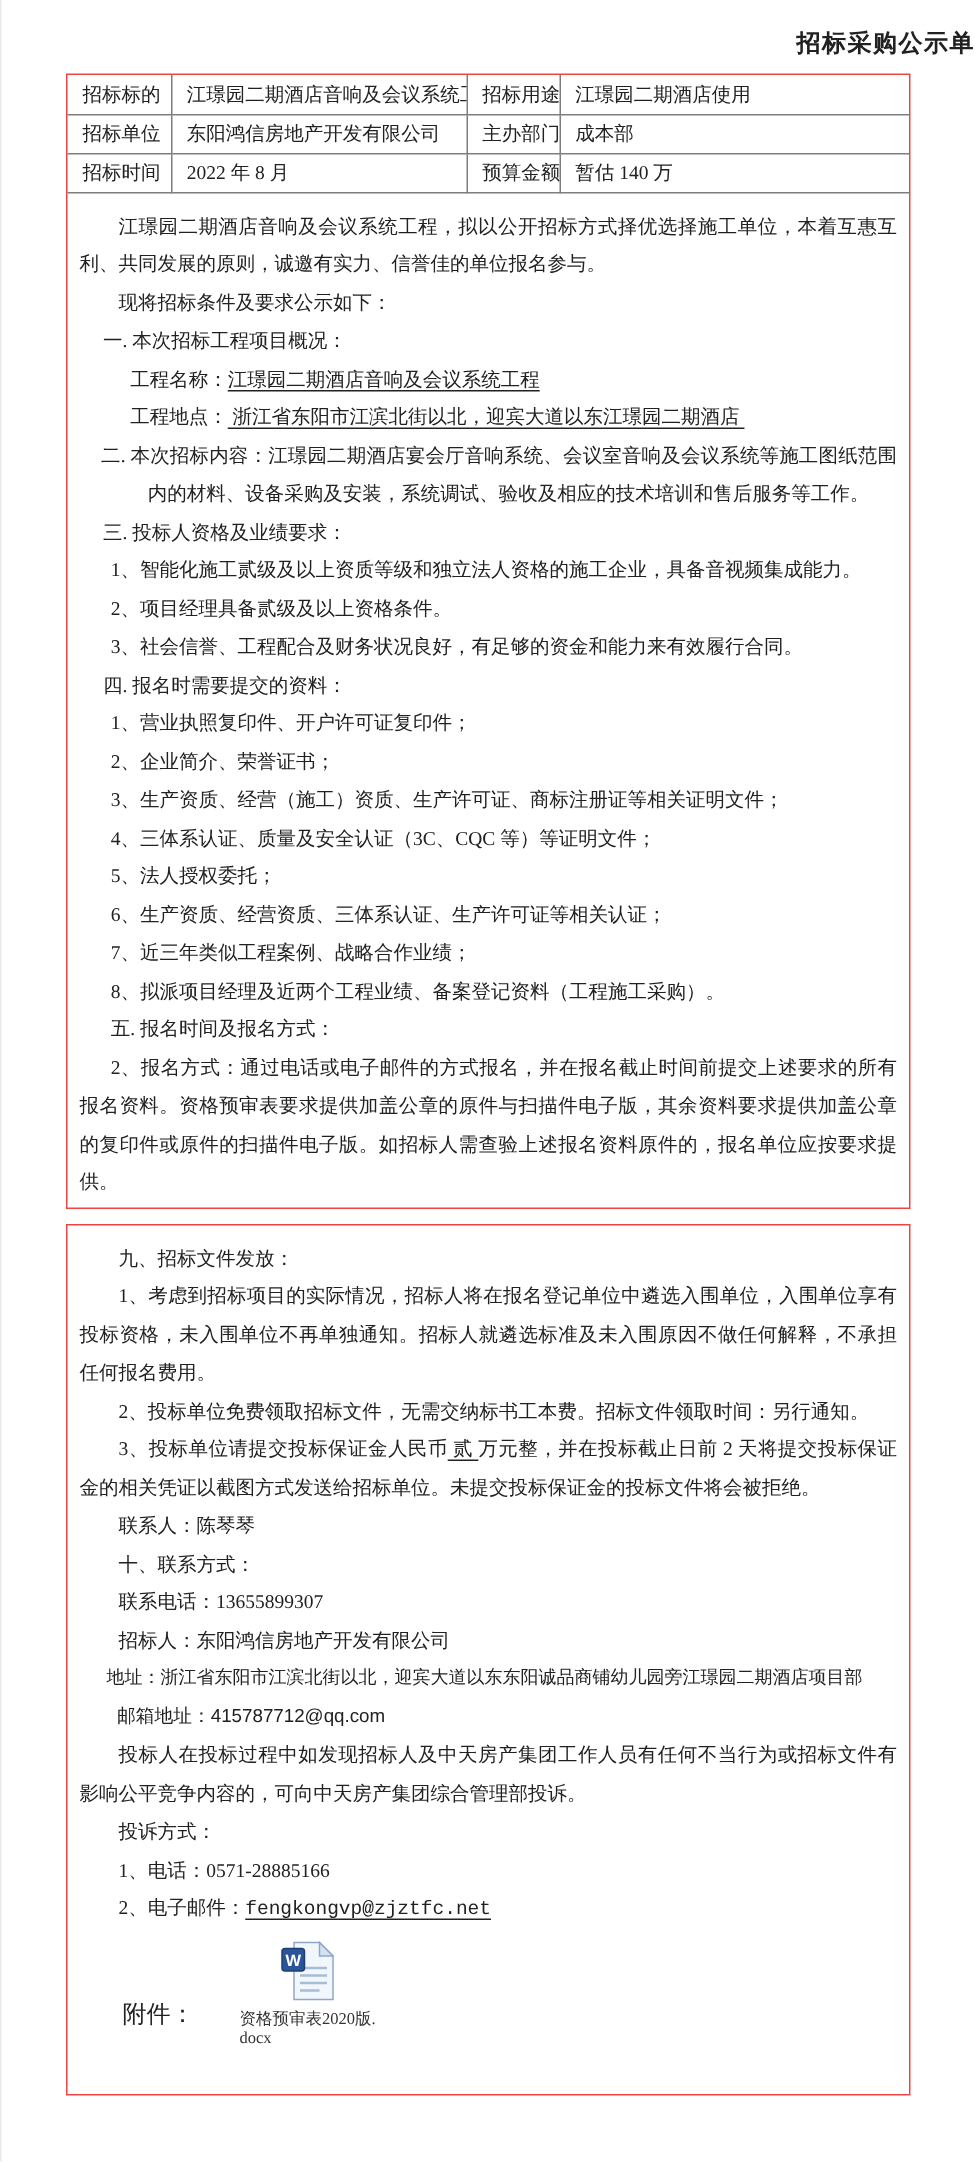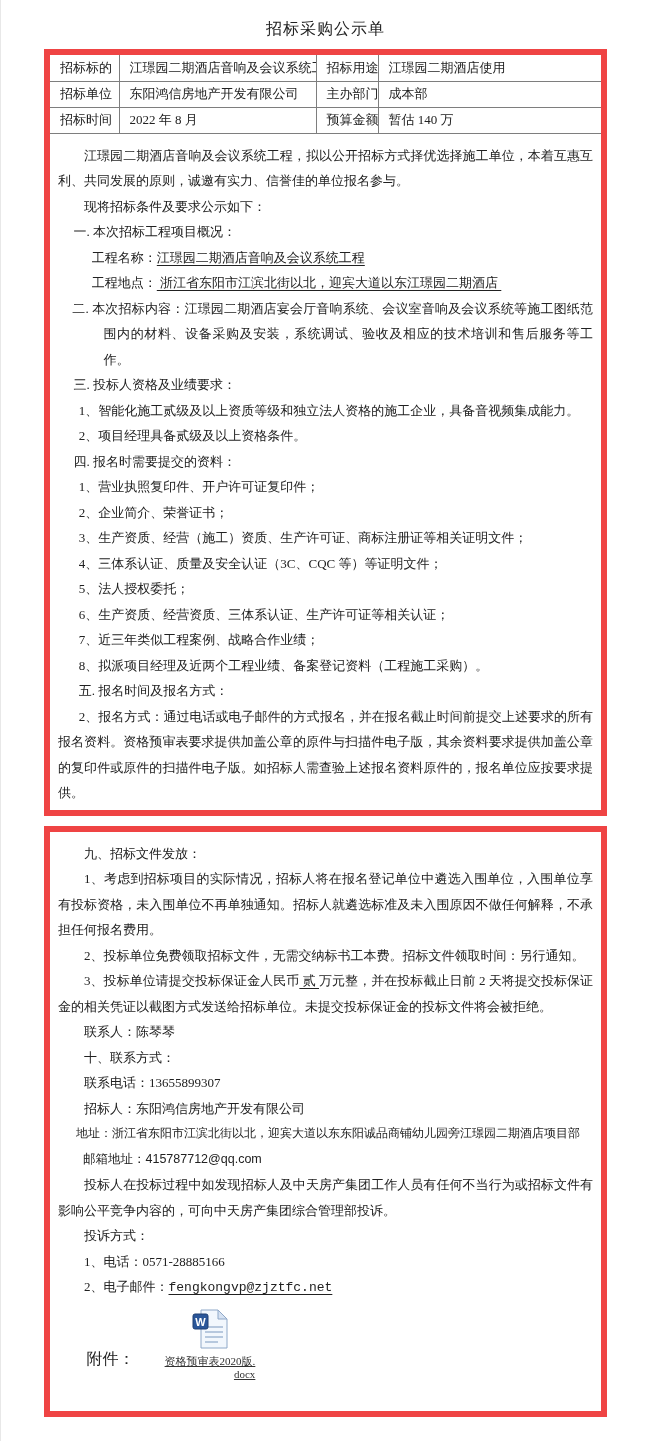--- a/index.html
+++ b/index.html
@@ -2,22 +2,22 @@
 <html><head>
 <meta charset="utf-8">
 <style>
   * { box-sizing: border-box; }
   body { margin: 0; background: #ffffff; }
   .page {
     width: 650px; min-height: 1441px; margin: 0 auto;
     font-family: "Liberation Serif", "DejaVu Serif", serif;
     color: #212121; padding-top: 19px; border-left: 1px solid #e8e8e8;
   }
-  .doc-title { text-align: center; font-size: 16px; font-weight: normal; margin: 0 0 9px 0; letter-spacing: 1px; }
-  .box { width: 563px; margin: 0 auto; border: 6px solid #ef4444; background: #fff; }
+  .doc-title { text-align: right; font-size: 16px; font-weight: bold; margin: 0 0 9px 0; letter-spacing: 1px; }
+  .box { width: 563px; margin: 0 auto; border: 1px solid #ef4444; background: #fff; }
   .box2 { margin-top: 10px; }
 
   .info-table { width: 100%; border-collapse: collapse; table-layout: fixed; font-size: 13px; }
   .info-table td { border-bottom: 1px solid #7e7e7e; border-right: 1px solid #7e7e7e; height: 26px; padding: 0 2px 0 10px; overflow: hidden; white-space: nowrap; }
   .info-table td.last { border-right: none; }
 
   .content { padding: 9px 8px 4px 8px; font-size: 13px; }
   .content p { margin: 0; line-height: 25.5px; }
   .p-indent2 { text-indent: 2em; text-align: justify; }
   .ind12 { padding-left: 1.2em; }
@@ -28,21 +28,21 @@
   .flow2 { text-indent: 2em; text-align: justify; }
   .ind2 { padding-left: 2em; }
   .addr { padding-left: 1.5em; font-size: 12px; white-space: nowrap; }
   .ul { text-decoration: underline; text-underline-offset: 3px; }
   .mono { font-family: "Liberation Mono", "DejaVu Sans Mono", monospace; font-size: 13px; }
   .sans { font-family: "Liberation Sans", "DejaVu Sans", sans-serif; font-size: 12.5px; }
 
   .attach-row { display: flex; align-items: flex-end; padding-left: 2.2em; margin-top: 8px; margin-bottom: 26px; }
   .attach-label { font-size: 16px; line-height: 20px; margin-bottom: 12px; }
   .attach-file { margin-left: 30px; display: flex; flex-direction: column; align-items: center; cursor: pointer; }
-  .file-caption { font-size: 11px; line-height: 13px; text-align: right; color: #333; margin-top: 2px; text-decoration: underline; }
+  .file-caption { font-size: 11px; line-height: 13px; text-align: left; color: #333; margin-top: 2px; }
 </style>
 </head>
 <body>
 
 <div class="page">
 
   <div class="doc-title">招标采购公示单</div>
 
   <div class="box">
     <table class="info-table">
@@ -77,20 +77,21 @@
     <div class="content">
       <p class="p-indent2">江璟园二期酒店音响及会议系统工程，拟以公开招标方式择优选择施工单位，本着互惠互利、共同发展的原则，诚邀有实力、信誉佳的单位报名参与。</p>
       <p class="p-indent2">现将招标条件及要求公示如下：</p>
       <p class="ind12">一. 本次招标工程项目概况：</p>
       <p class="sub26"><span>工程名称：</span><span class="ul">江璟园二期酒店音响及会议系统工程</span></p>
       <p class="sub26"><span>工程地点：</span><span class="ul">&nbsp;浙江省东阳市江滨北街以北，迎宾大道以东江璟园二期酒店&nbsp;</span></p>
       <p class="hang">二. 本次招标内容：江璟园二期酒店宴会厅音响系统、会议室音响及会议系统等施工图纸范围内的材料、设备采购及安装，系统调试、验收及相应的技术培训和售后服务等工作。</p>
       <p class="ind12">三. 投标人资格及业绩要求：</p>
       <p class="ind16">1、智能化施工贰级及以上资质等级和独立法人资格的施工企业，具备音视频集成能力。</p>
       <p class="ind16">2、项目经理具备贰级及以上资格条件。</p>
+      <p class="ind16">3、社会信誉、工程配合及财务状况良好，有足够的资金和能力来有效履行合同。</p>
       <p class="ind12">四. 报名时需要提交的资料：</p>
       <p class="ind16">1、营业执照复印件、开户许可证复印件；</p>
       <p class="ind16">2、企业简介、荣誉证书；</p>
       <p class="ind16">3、生产资质、经营（施工）资质、生产许可证、商标注册证等相关证明文件；</p>
       <p class="ind16">4、三体系认证、质量及安全认证（3C、CQC 等）等证明文件；</p>
       <p class="ind16">5、法人授权委托；</p>
       <p class="ind16">6、生产资质、经营资质、三体系认证、生产许可证等相关认证；</p>
       <p class="ind16">7、近三年类似工程案例、战略合作业绩；</p>
       <p class="ind16">8、拟派项目经理及近两个工程业绩、备案登记资料（工程施工采购）。</p>
       <p class="ind16">五. 报名时间及报名方式：</p>

